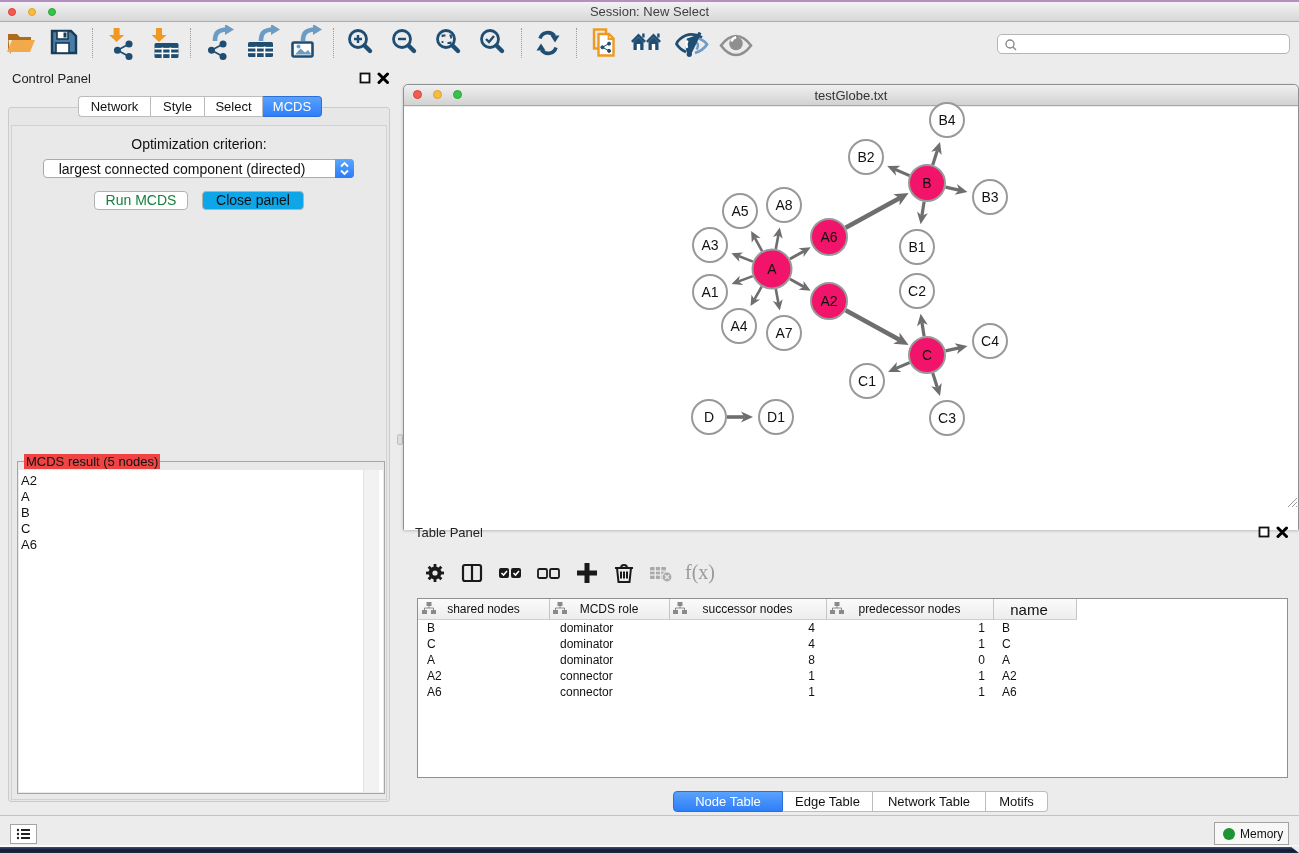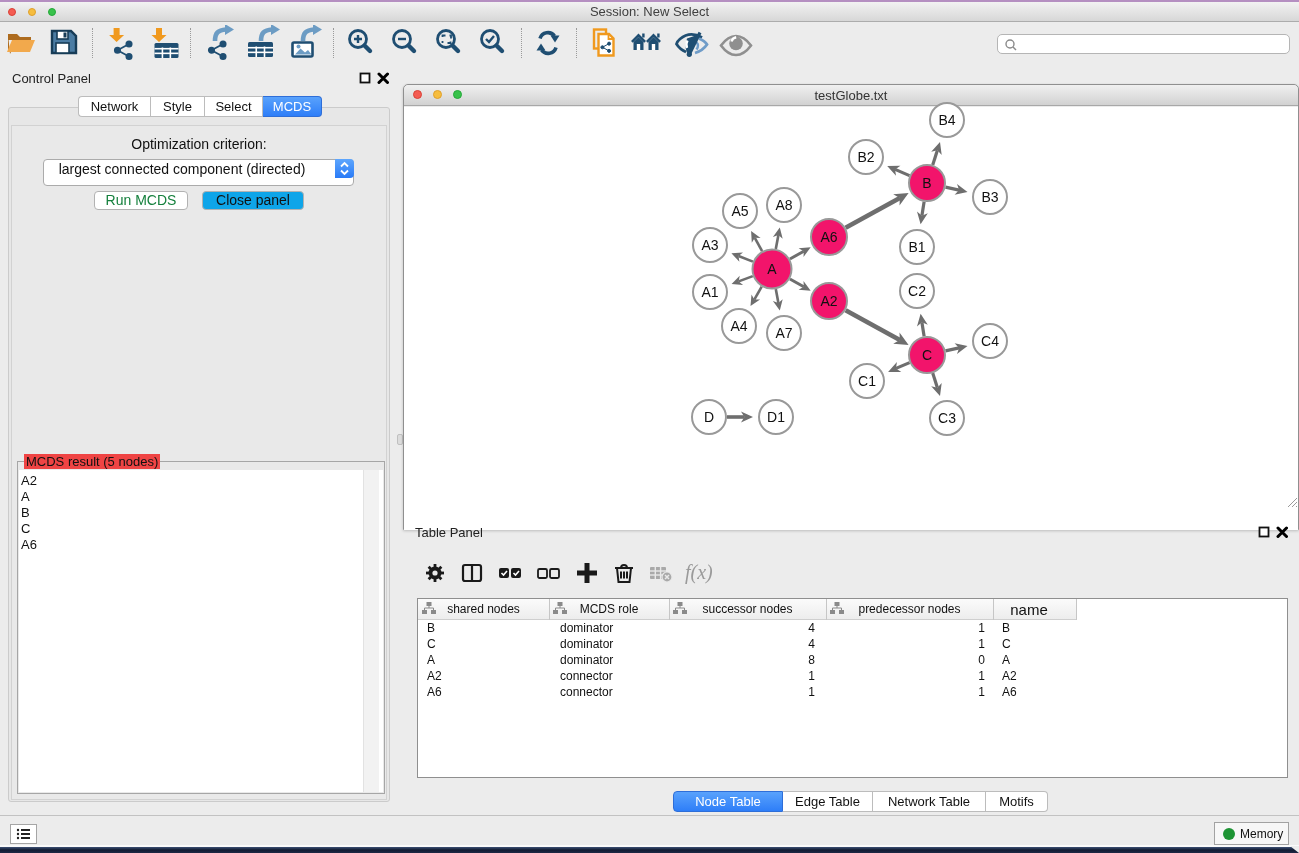--- a/index.html
+++ b/index.html
@@ -172,21 +172,21 @@
 <div class="abs" style="left:78px;top:96px;height:21px;display:flex;font-size:13px;color:#111;">
   <div style="width:72px;background:#fff;border:1px solid #bcbcbc;border-right:none;border-radius:4px 0 0 4px;text-align:center;line-height:20px;">Network</div>
   <div style="width:54px;background:#fff;border:1px solid #bcbcbc;border-right:none;text-align:center;line-height:20px;">Style</div>
   <div style="width:59px;background:#fff;border:1px solid #bcbcbc;text-align:center;line-height:20px;">Select</div>
   <div style="width:59px;background:linear-gradient(#59a2fc,#2e7ef8);border:1px solid #2e6ed8;border-left:none;border-radius:0 4px 4px 0;text-align:center;line-height:20px;color:#fff;">MCDS</div>
 </div>
 
 <div class="abs" style="left:11px;top:125px;width:376px;height:675px;background:#e9e9e9;border:1px solid #d2d2d2;"></div>
 <div class="abs" style="left:0;top:136px;width:398px;text-align:center;font-size:14px;color:#111;">Optimization criterion:</div>
 
-<div class="abs" style="left:43px;top:159px;width:311px;height:27px;background:#fff;border:1px solid #ababab;border-radius:4px;">
+<div class="abs" style="left:43px;top:159px;width:311px;height:19px;background:#fff;border:1px solid #ababab;border-radius:4px;">
   <div class="abs" style="left:0;top:0;width:276px;text-align:center;font-size:14px;color:#111;line-height:18px;">largest connected component (directed)</div>
   <div class="abs" style="right:-1px;top:-1px;width:19px;height:19px;background:linear-gradient(#5ea6fd,#2a7bf7);border-radius:0 4px 4px 0;">
     <svg width="19" height="19" viewBox="0 0 19 19">
         <path d="M6 7.5 L9.5 4 L13 7.5 M6 11.5 L9.5 15 L13 11.5" stroke="#fff" stroke-width="1.8" fill="none"></path>
       </svg>
   </div>
 </div>
 
 <div class="abs" style="left:94px;top:191px;width:94px;height:19px;background:#fff;border:1px solid #b2b2b2;border-radius:4px;text-align:center;font-size:14px;line-height:17px;color:#15803d;">Run MCDS</div>
 <div class="abs" style="left:202px;top:191px;width:102px;height:19px;background:#0ea5e9;border:1px solid #b2b2b2;border-radius:4px;text-align:center;font-size:14px;line-height:17px;color:#111;">Close panel</div>
@@ -351,21 +351,21 @@
     </g>
     <g stroke="#e9e9e9" stroke-width="1.4">
       <line x1="3" y1="12" x2="19" y2="12"></line>
       <line x1="3" y1="16" x2="19" y2="16"></line>
       <line x1="8.3" y1="8" x2="8.3" y2="20"></line>
       <line x1="13.6" y1="8" x2="13.6" y2="20"></line>
     </g>
     <circle cx="20" cy="18" r="5" fill="#a9a9a9" stroke="#e9e9e9" stroke-width="1.2"></circle>
     <path d="M18 16 l4 4 M22 16 l-4 4" stroke="#e9e9e9" stroke-width="1.5"></path>
   </svg>
-<div class="abs" style="left:685px;top:561px;font-family:'Liberation Serif',serif;font-style:italic;font-size:20px;color:#9a9a9a;">f(x)</div>
+<div class="abs" style="left:685px;top:561px;font-family:'Liberation Serif',serif;font-size:20px;color:#9a9a9a;">f(x)</div>
 
 <div class="abs" style="left:417px;top:598px;width:871px;height:180px;background:#fff;border:1px solid #8f8f8f;"></div>
 <div class="abs" style="left:418px;top:599px;width:658px;height:21px;background:linear-gradient(#fbfbfb,#ededed);border-bottom:1px solid #cfcfcf;"></div>
 <svg class="abs" style="left:422px;top:602px" width="14" height="13" viewBox="0 0 14 13">
     <g fill="#8a8a8a">
       <rect x="4.5" y="0" width="5" height="4"></rect>
       <rect x="0" y="8" width="5" height="4"></rect>
       <rect x="9" y="8" width="5" height="4"></rect>
     </g>
     <path d="M7 4 v2 M2.5 8 V6 h9 V8" stroke="#8a8a8a" stroke-width="1" fill="none"></path>

